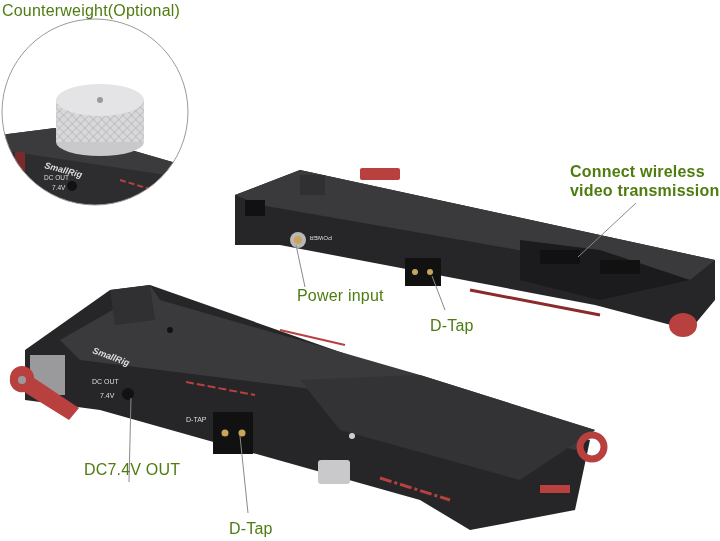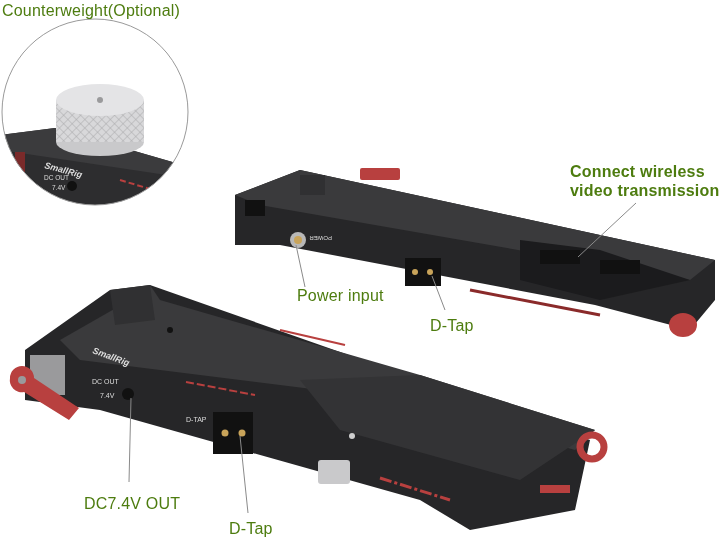--- a/index.html
+++ b/index.html
@@ -94,14 +94,14 @@
     <line class="leader" x1="432" y1="276" x2="445" y2="310"></line>
     <line class="leader" x1="131" y1="398" x2="129" y2="482"></line>
     <line class="leader" x1="240" y1="436" x2="248" y2="513"></line>
   </g>
 </svg>
 
 <div class="label" style="left:2px; top:2px;">Counterweight(Optional)</div>
 <div class="label multi" style="left:570px; top:162px; width:150px; line-height:19px;font-weight:bold;">Connect wireless video transmission</div>
 <div class="label" style="left:254px; top:287px;margin-left:43px;">Power input</div>
 <div class="label" style="left:430px; top:317px;">D-Tap</div>
-<div class="label" style="left:84px; top:461px;margin-top:34px;">DC7.4V OUT</div>
+<div class="label" style="left:84px; top:461px;">DC7.4V OUT</div>
 <div class="label" style="left:229px; top:520px;">D-Tap</div>
 
 </body></html>

